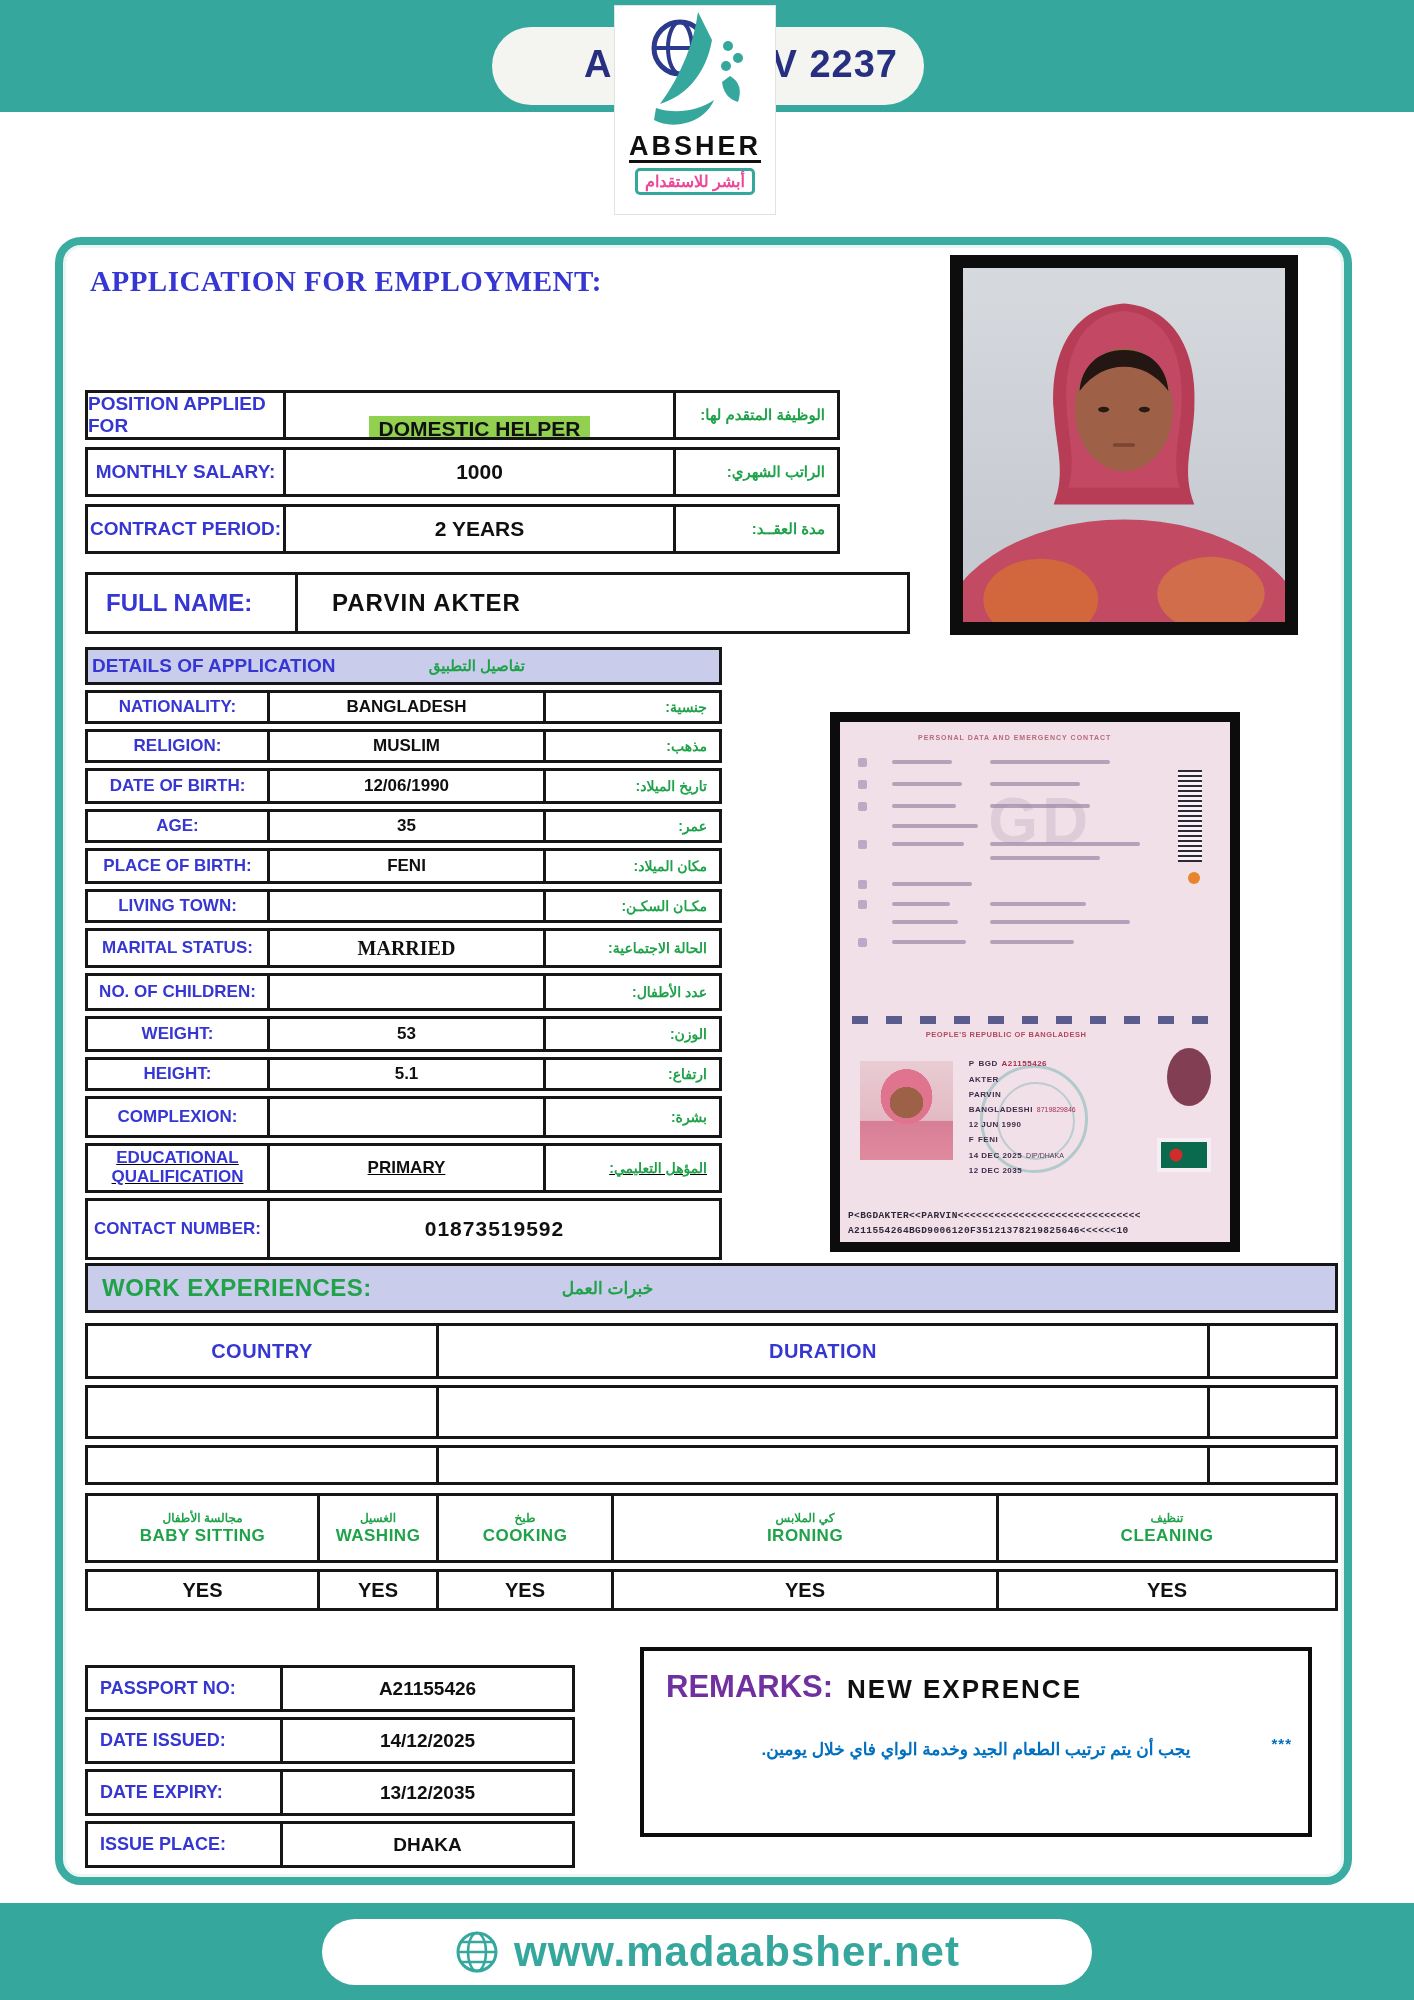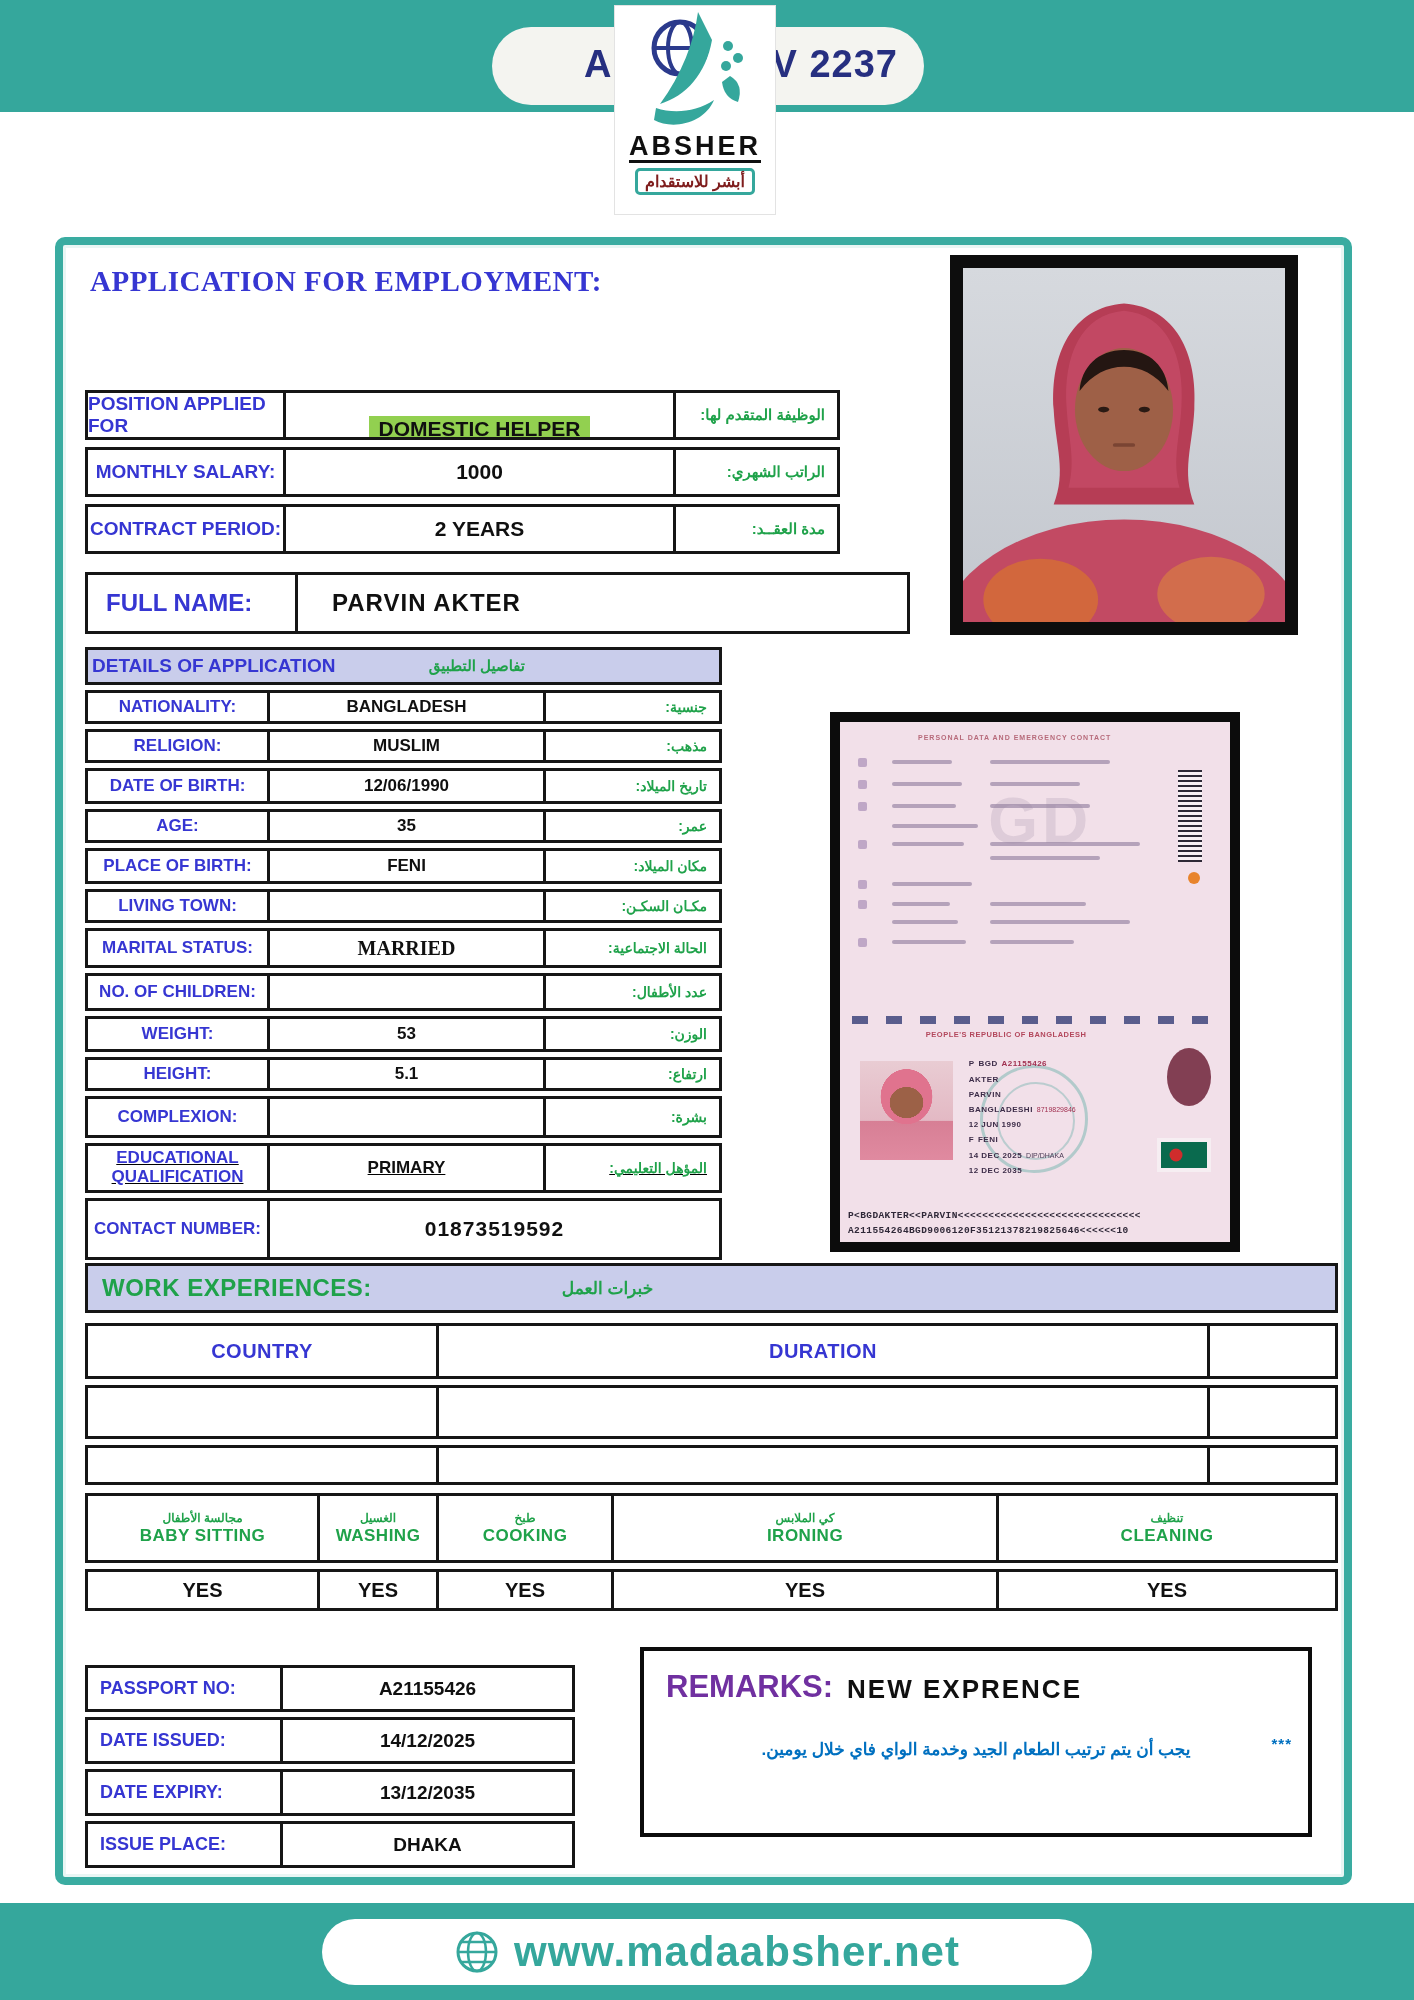--- a/index.html
+++ b/index.html
@@ -8,25 +8,25 @@
 
   
   .banner { position:absolute; left:0; top:0; width:1414px; height:112px; background:#35a79c; }
   .top-pill { position:absolute; left:492px; top:27px; width:432px; height:78px; background:#f4f4f0; border-radius:40px; z-index:2; }
   .top-pill .pfx { position:absolute; left:92px; top:16px; font-size:38px; font-weight:bold; color:#262f80; }
   .top-pill .cvno { position:absolute; right:26px; top:16px; font-size:38px; font-weight:bold; color:#262f80; letter-spacing:1px; }
   .logo-box { position:absolute; left:615px; top:6px; width:160px; height:208px; background:#ffffff; z-index:5;
               display:flex; flex-direction:column; align-items:center; box-shadow:0 0 0 1px #e3e3e3; }
   .logo-art { margin-top:6px; }
   .brand { font-size:27px; font-weight:bold; color:#101010; letter-spacing:3px; border-bottom:3px solid #101010; line-height:1.05; }
-  .brand-ar { margin-top:5px; border:3px solid #35a79c; border-radius:5px; padding:1px 7px; font-size:16px; font-weight:bold; color:#7f1d1d; direction:rtl; }
+  .brand-ar { margin-top:5px; border:3px solid #35a79c; border-radius:5px; padding:1px 7px; font-size:16px; font-weight:bold; color:#ec4899; direction:rtl; }
 
   
   .card { position:absolute; left:55px; top:237px; width:1297px; height:1648px; background:#ffffff;
-          border:8px solid #3aaca1; border-radius:10px; box-shadow: inset 0 0 0 3px #e9f6f4; }
+          border:8px solid #3aaca1; border-radius:26px; box-shadow: inset 0 0 0 3px #e9f6f4; }
   .card-in { position:absolute; left:0; top:0; width:1281px; height:1632px; }
 
   .page-title { position:absolute; left:27px; top:20px; font-family:"Liberation Serif", serif; font-size:29px; font-weight:bold; color:#3636d2; letter-spacing:0.5px; }
 
   
   .photo-frame { position:absolute; left:887px; top:10px; width:348px; height:380px; border:13px solid #0d0d0d; background:#d3d6db; }
   .photo-frame svg { display:block; width:100%; height:100%; }
 
   
   .trow { display:grid; border:3px solid #161616; background:#fff; }

